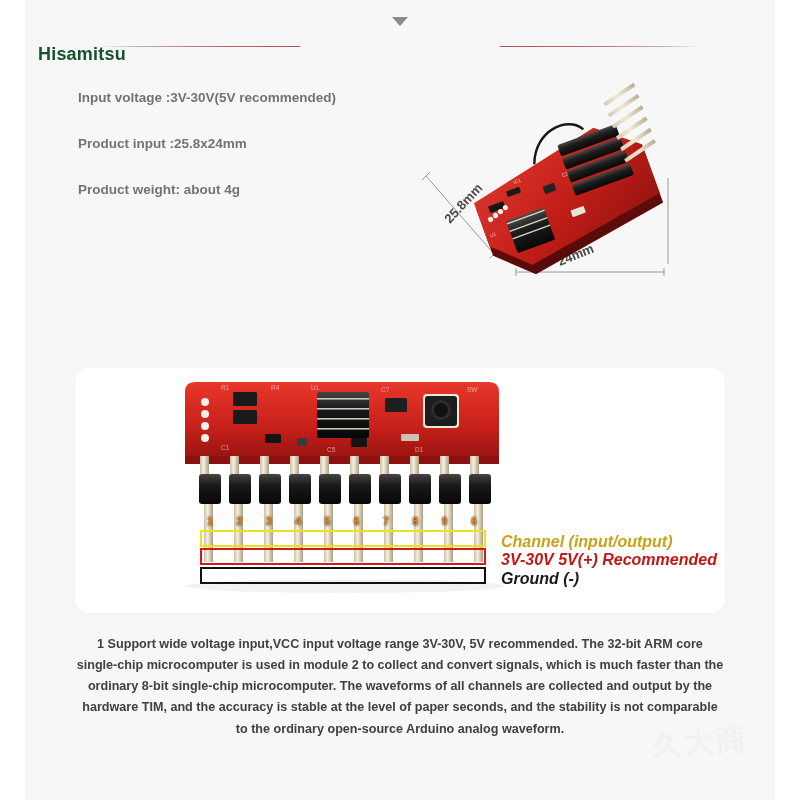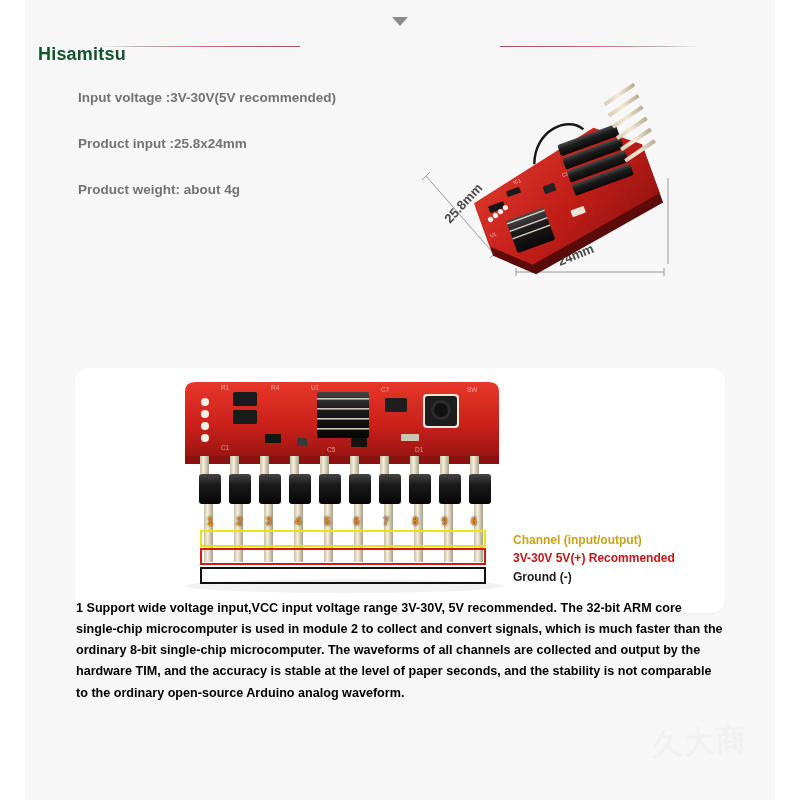--- a/index.html
+++ b/index.html
@@ -193,42 +193,43 @@
     height: 17px;
     z-index: 9;
     background: transparent;
   }
   .anno-box.channel { top: 162px; border: 2px solid #ece11d; }
   .anno-box.power   { top: 180px; border: 2px solid #d01b1b; }
   .anno-box.ground  { top: 199px; border: 2px solid #111111; }
 
   .anno-label {
     position: absolute;
-    left: 438px;
-    font-size: 12px;
+    left: 426px;
+    font-size: 16px;
     font-weight: 700;
     white-space: nowrap;
     z-index: 9;
+    font-style: italic;
   }
   .anno-label.channel { top: 165px; color: #c9a21a; }
   .anno-label.power   { top: 183px; color: #c31717; }
   .anno-label.ground  { top: 202px; color: #1a1a1a; }
 
   
   .description {
     position: absolute;
     left: 76px;
-    top: 598px;
+    top: 634px;
     width: 648px;
     font-size: 12.6px;
     font-weight: 700;
     line-height: 1.68;
-    color: #000000;
+    color: #404040;
     z-index: 15;
-    text-align: left;
+    text-align: center;
   }
 </style>
 </head>
 <body>
 
 <div id="page">
 
   <div class="wm-brand">Hisamitsu</div>
   <div class="wm-cjk">久大商</div>
 

